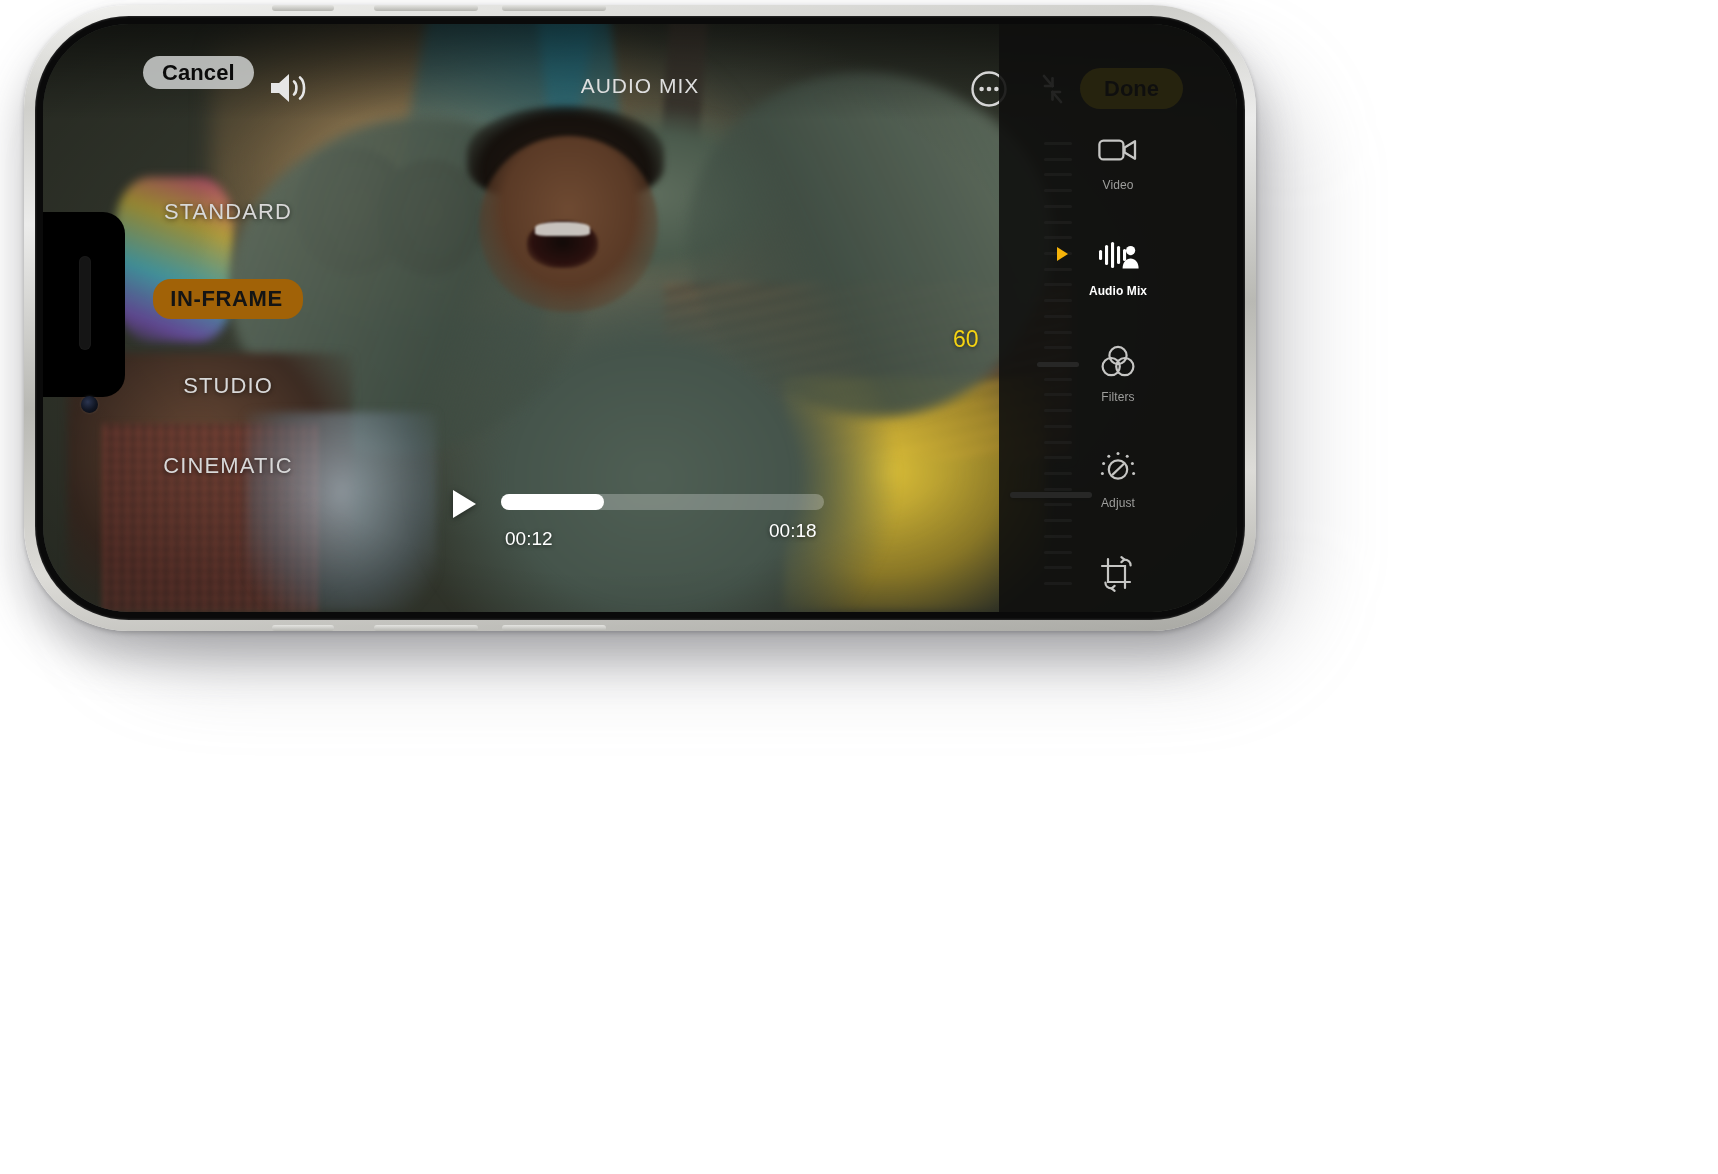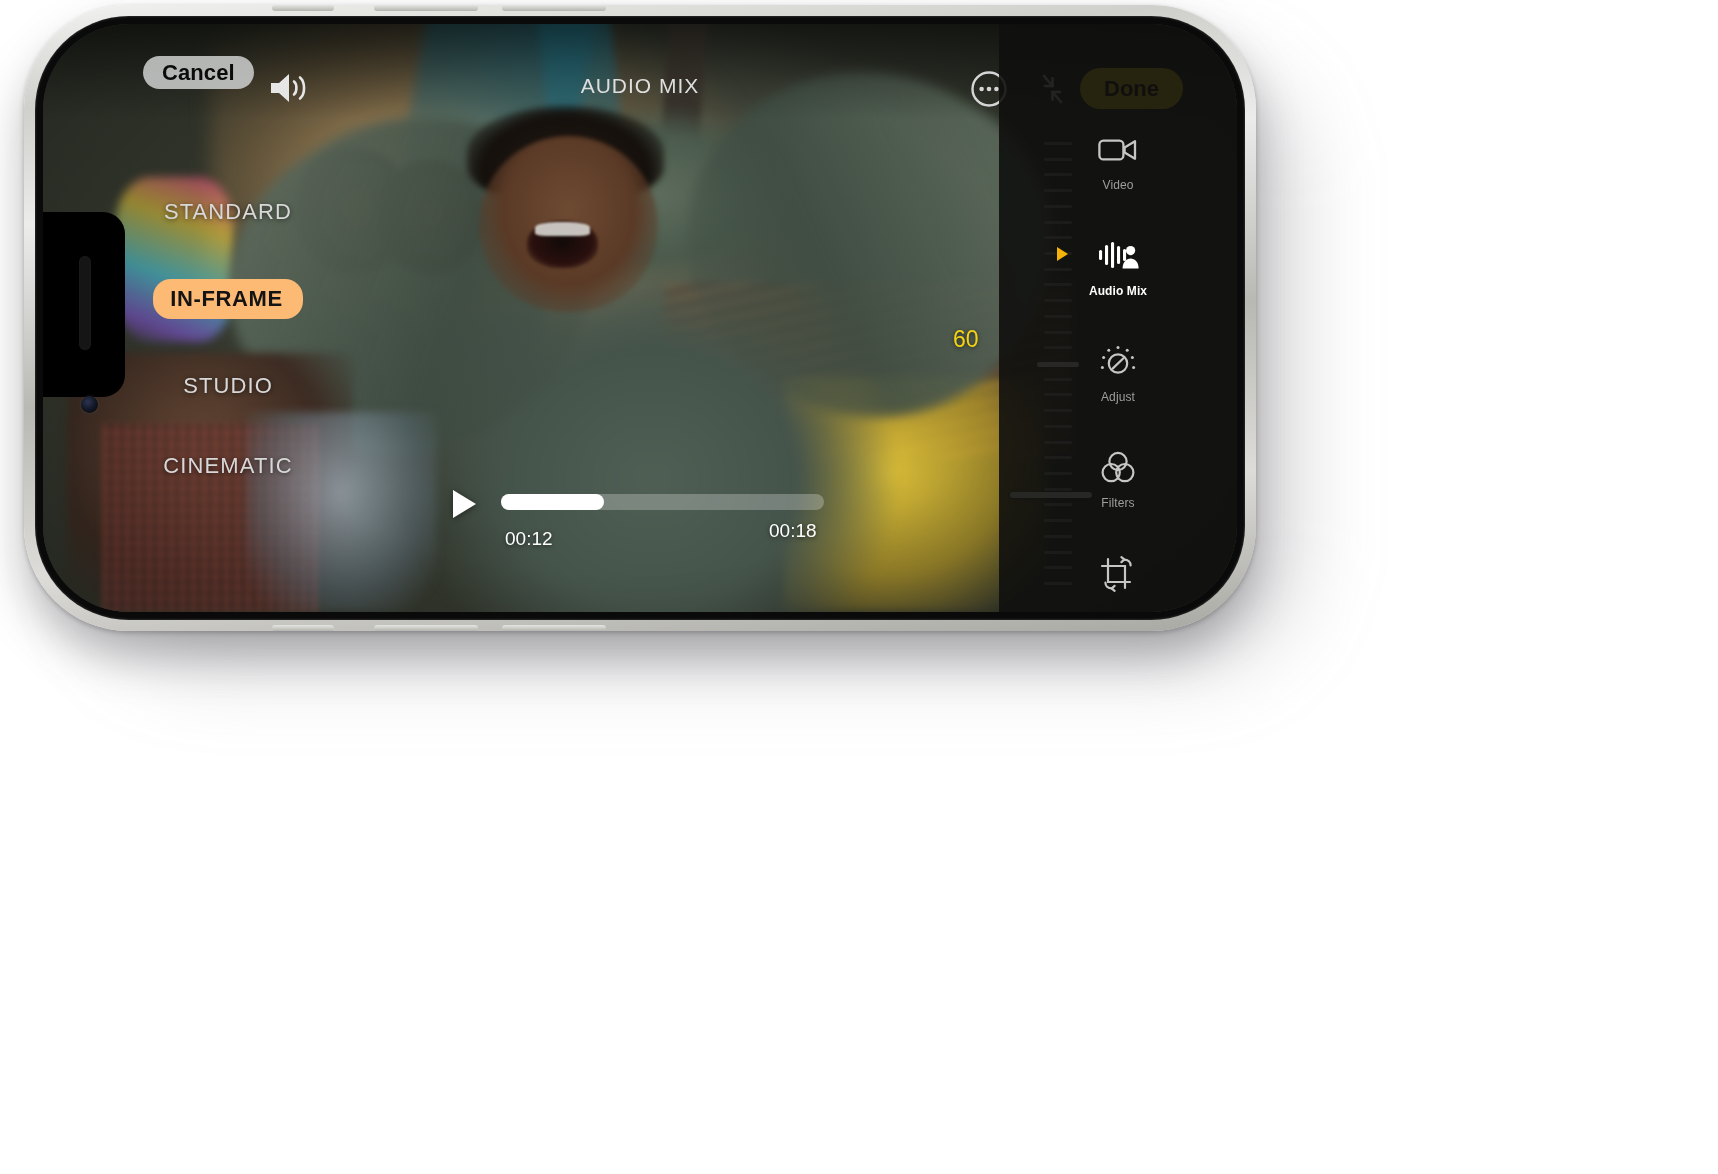--- a/index.html
+++ b/index.html
@@ -591,21 +591,21 @@
           </g>
         </svg>
       </div>
 
       <div class="done-btn" style="background: rgb(245, 211, 18);">
         <span>Done</span>
       </div>
 
       <div class="mode-rail">
         <div class="mode-item">STANDARD</div>
-        <div class="mode-item selected" style="background: #fdba74; padding-left: 17px;">IN-FRAME</div>
+        <div class="mode-item selected" style="background: #a16207; padding-left: 17px;">IN-FRAME</div>
         <div class="mode-item">STUDIO</div>
         <div class="mode-item">CINEMATIC</div>
       </div>
 
       <div class="playback">
         <div class="play-icon"></div>
         <div class="scrub-track">
           <div class="scrub-fill" style="width: 32%;"></div>
         </div>
         <div class="time-start">00:12</div>
@@ -674,54 +674,54 @@
                   <path d="M26.6 28.4 C26.6 22.4 30.2 18.6 34.6 18.6 C39 18.6 42.6 22.4 42.6 28.4 Z"></path>
                 </g>
               </svg>
             </span>
             <span class="tool-label">Audio Mix</span>
           </div>
 
           <div class="tool">
 
             <span class="glyph">
+              <svg width="40" height="36" viewBox="0 0 40 36" fill="none">
+                <g stroke="#c6c6c4" stroke-width="2.2" fill="none">
+                  <circle cx="20" cy="11.5" r="8.6"></circle>
+                  <circle cx="13.2" cy="22.6" r="8.6"></circle>
+                  <circle cx="26.8" cy="22.6" r="8.6"></circle>
+                </g>
+              </svg>
+            </span>
+            <span class="tool-label">Filters</span>
+          </div>
+
+          <div class="tool">
+
+            <span class="glyph">
               <svg width="40" height="40" viewBox="0 0 40 40" fill="none">
                 <circle cx="20" cy="21.5" r="9.2" stroke="#c6c6c4" stroke-width="2.2" fill="none"></circle>
                 <path d="M14.6 26.6 L25.4 16.2" stroke="#c6c6c4" stroke-width="2.2" stroke-linecap="round"></path>
                 <g fill="#c6c6c4">
                   <circle cx="20" cy="5.6" r="1.5"></circle>
                   <circle cx="29.2" cy="8.2" r="1.5"></circle>
                   <circle cx="34.4" cy="15.4" r="1.5"></circle>
                   <circle cx="10.8" cy="8.2" r="1.5"></circle>
                   <circle cx="5.6" cy="15.4" r="1.5"></circle>
                   <circle cx="4.4" cy="25.4" r="1.5"></circle>
                   <circle cx="35.6" cy="25.4" r="1.5"></circle>
                 </g>
               </svg>
             </span>
             <span class="tool-label">Adjust</span>
           </div>
 
           <div class="tool">
 
             <span class="glyph">
-              <svg width="40" height="36" viewBox="0 0 40 36" fill="none">
-                <g stroke="#c6c6c4" stroke-width="2.2" fill="none">
-                  <circle cx="20" cy="11.5" r="8.6"></circle>
-                  <circle cx="13.2" cy="22.6" r="8.6"></circle>
-                  <circle cx="26.8" cy="22.6" r="8.6"></circle>
-                </g>
-              </svg>
-            </span>
-            <span class="tool-label">Filters</span>
-          </div>
-
-          <div class="tool">
-
-            <span class="glyph">
               <svg width="42" height="40" viewBox="0 0 42 40" fill="none">
                 <g stroke="#c6c6c4" stroke-width="2.2" stroke-linecap="round" fill="none">
                   <path d="M11 5 V28 H33"></path>
                   <path d="M5 12 H28 V34"></path>
                   <path d="M27 5.6 C31.4 5.6 33.6 8.2 33.6 11.4"></path>
                   <path d="M24.4 3.2 L27.4 5.6 L24.4 8.2"></path>
                   <path d="M15 34.4 C10.6 34.4 8.4 31.8 8.4 28.6"></path>
                   <path d="M17.6 36.8 L14.6 34.4 L17.6 31.8"></path>
                 </g>
               </svg>

